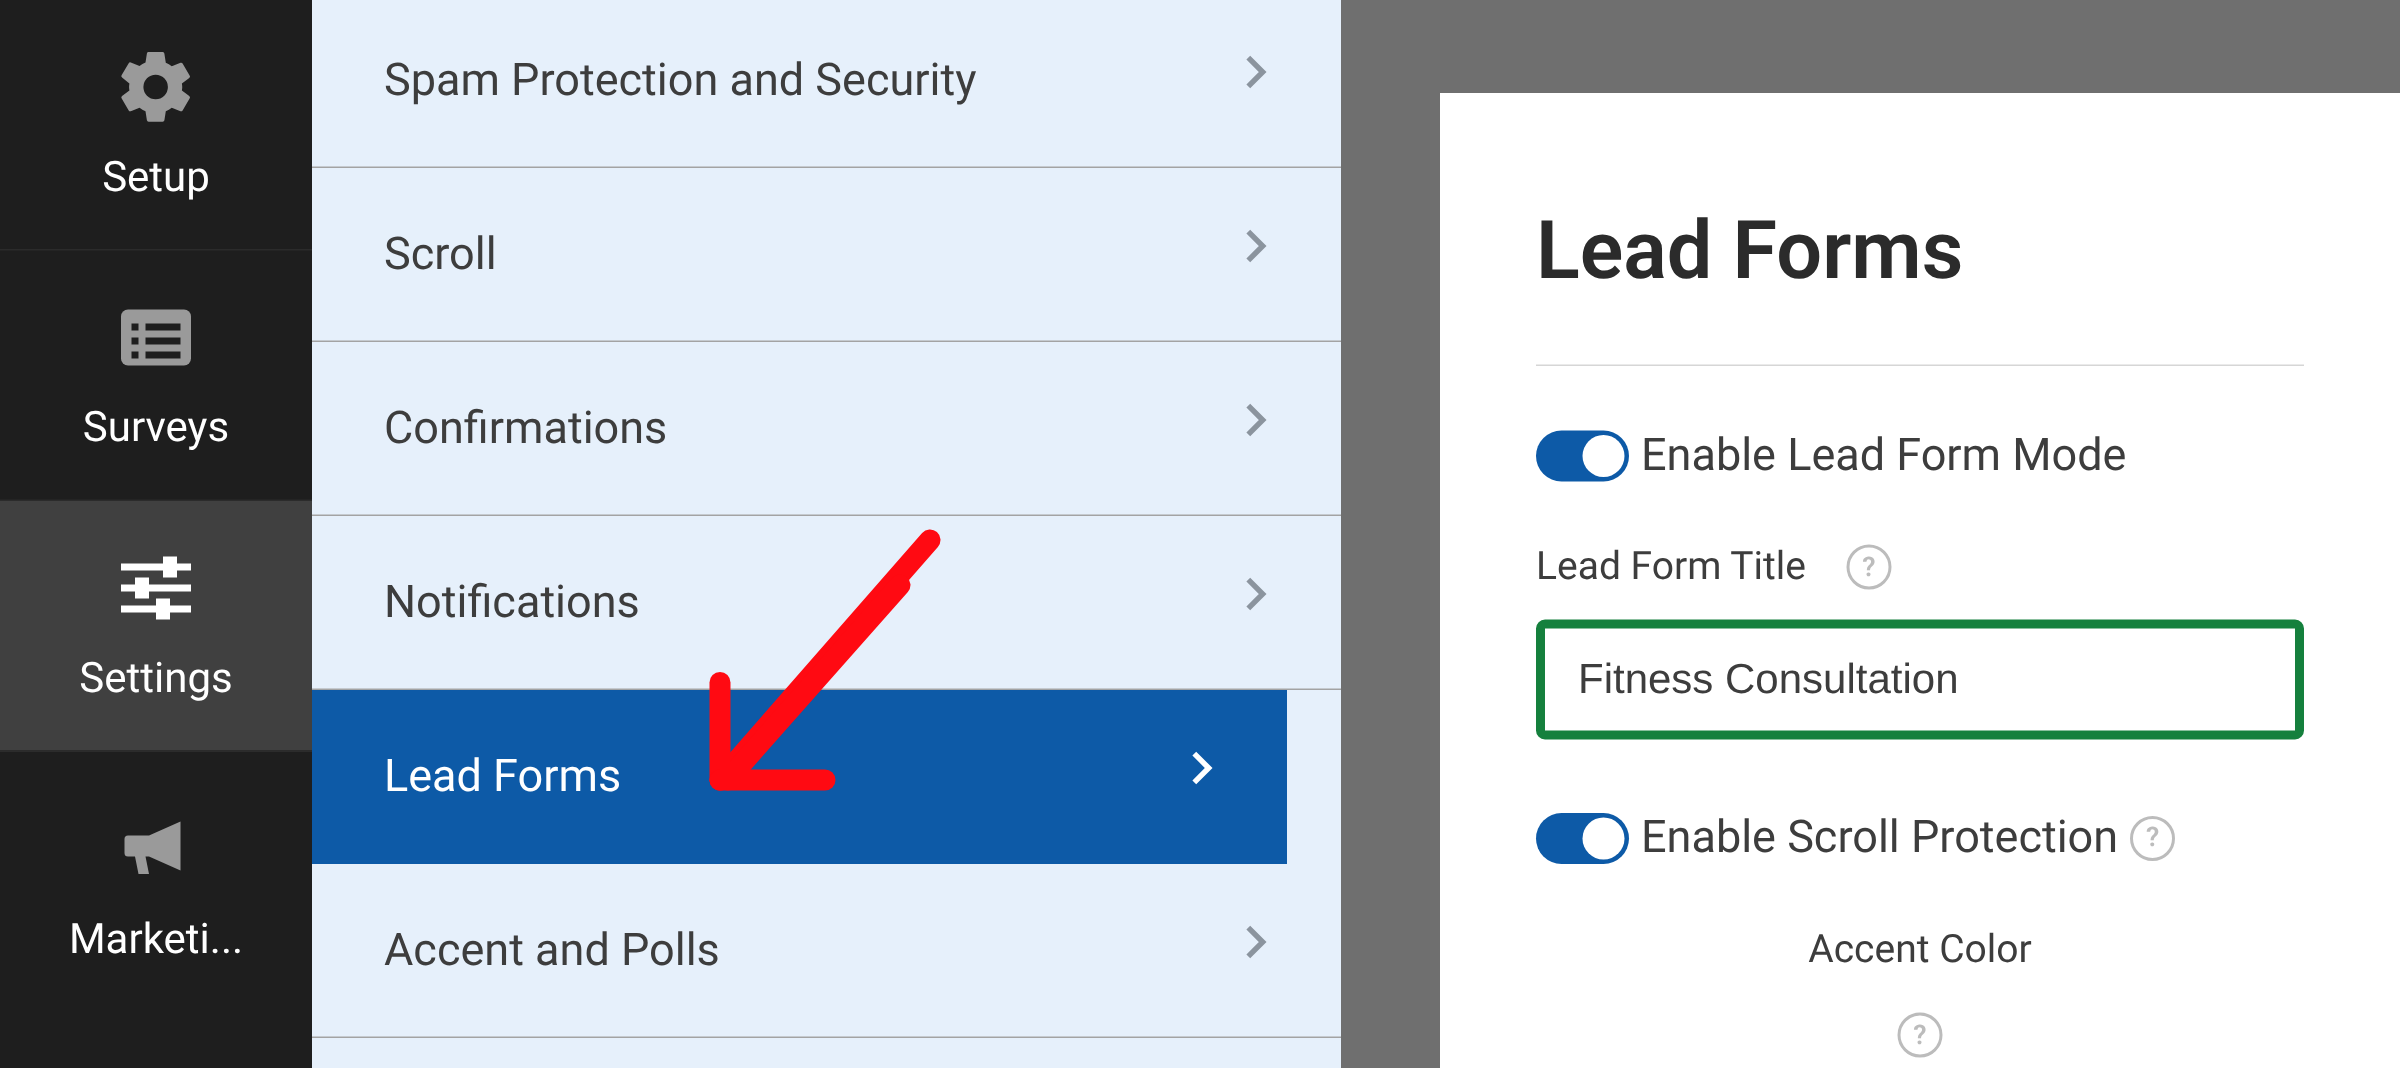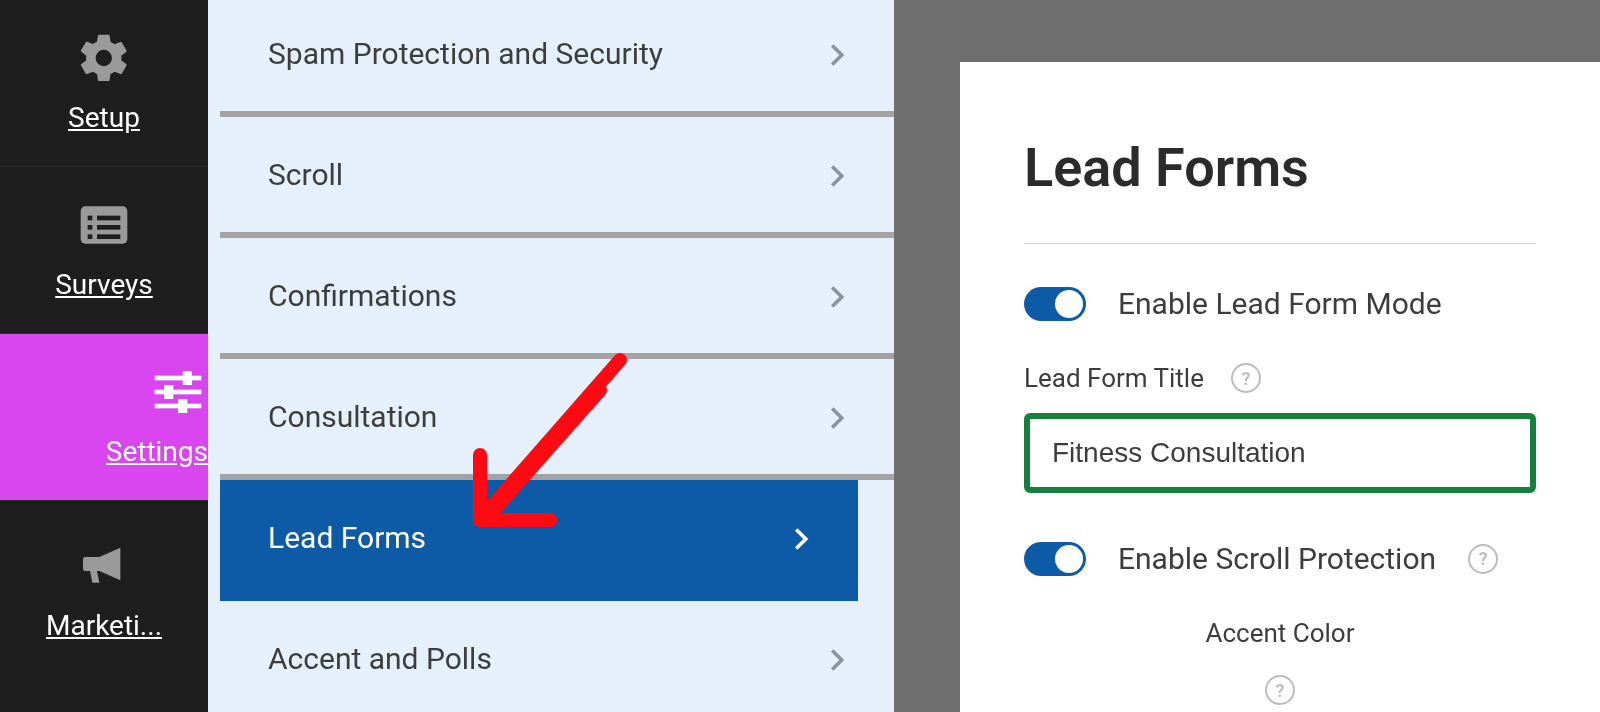--- a/index.html
+++ b/index.html
@@ -18,24 +18,23 @@
   }
   .sidebar-item {
     height: 167px;
     display: flex;
     flex-direction: column;
     align-items: center;
     justify-content: center;
     gap: 18px;
     cursor: pointer;
     border-bottom: 1px solid #2b2b2b;
-    padding: 0 0;
-    text-decoration: underline;
-  }
-  .sidebar-item.active { background: #d946ef; align-items: flex-end; }
+    padding: 0 10px;
+  }
+  .sidebar-item.active { background: #404040; }
   .sidebar-item .label {
     font-size: 28px;
     color: #fff;
     white-space: nowrap;
     overflow: hidden;
     text-overflow: ellipsis;
     max-width: 100%;
   }
   .sidebar-icon { width: 60px; height: 50px; display: flex; align-items: center; justify-content: center; }
   .sidebar-icon svg { width: 56px; height: 56px; fill: #9a9a9a; }
@@ -47,26 +46,25 @@
   
   .submenu {
     width: 686px;
     background: #e6f0fb;
     display: flex;
     flex-direction: column;
     flex-shrink: 0;
   }
   .submenu-item {
     padding: 40px 48px;
-    border-bottom: 6px solid #a3a3a3;
-    display: flex;
-    align-items: flex-end;
+    border-bottom: 1px solid #a3a3a3;
+    display: flex;
+    align-items: flex-start;
     justify-content: space-between;
     cursor: pointer;
-    margin-left: 12px;
   }
   .submenu-item:first-child { padding-top: 36px; }
   .submenu-item .text {
     font-size: 30px;
     color: #3d3d3d;
     font-weight: 400;
   }
   .submenu-item .chevron svg { width: 18px; height: 24px; fill: none; stroke: #8b949e; stroke-width: 3; }
   .submenu-item.active {
     background: #0d5aa7;
@@ -106,21 +104,21 @@
     margin-bottom: 44px;
   }
   .panel hr {
     border: none;
     border-top: 1px solid #d6d6d6;
     margin-bottom: 42px;
   }
   .form-row {
     display: flex;
     align-items: center;
-    gap: 32px;
+    gap: 8px;
     margin-bottom: 42px;
   }
   .toggle {
     width: 62px;
     height: 34px;
     border-radius: 17px;
     background: #0d5aa7;
     position: relative;
     flex-shrink: 0;
     cursor: pointer;
@@ -239,21 +237,21 @@
             <polyline points="2,2 10,10 2,18"></polyline>
           </svg></span>
     </div>
     <div class="submenu-item">
       <span class="text">Confirmations</span>
       <span class="chevron"><svg viewBox="0 0 12 20">
             <polyline points="2,2 10,10 2,18"></polyline>
           </svg></span>
     </div>
     <div class="submenu-item">
-      <span class="text">Consultation</span>
+      <span class="text">Notifications</span>
       <span class="chevron"><svg viewBox="0 0 12 20">
             <polyline points="2,2 10,10 2,18"></polyline>
           </svg></span>
     </div>
     <div class="submenu-item active" style="margin-right:36px;">
       <span class="text">Lead Forms</span>
       <span class="chevron"><svg viewBox="0 0 12 20">
             <polyline points="2,2 10,10 2,18"></polyline>
           </svg></span>
     </div>

